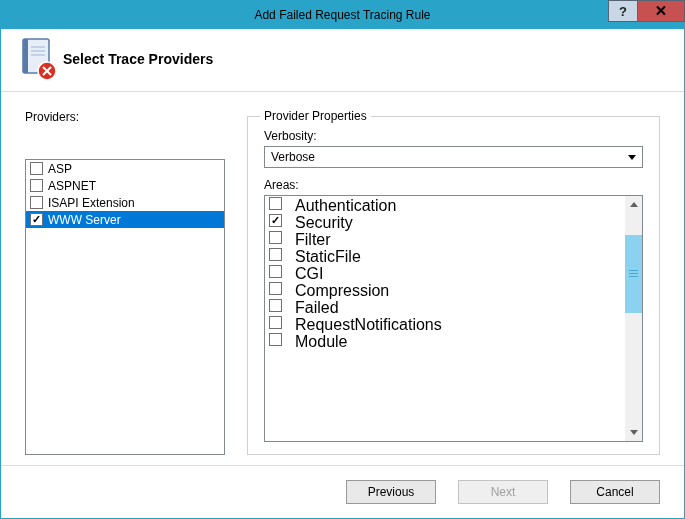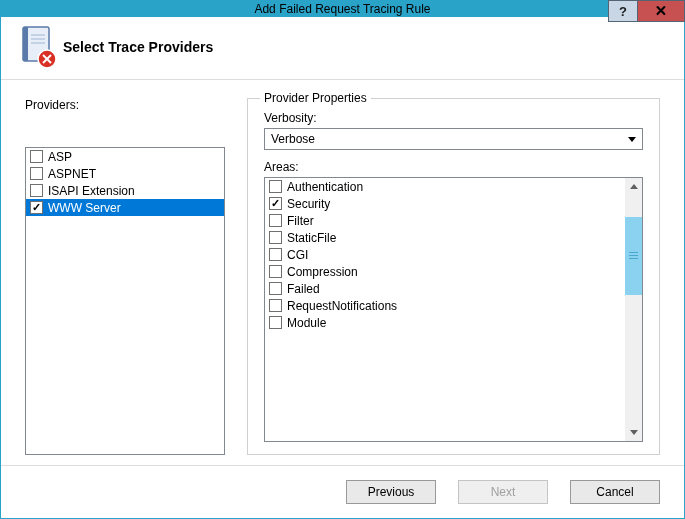--- a/index.html
+++ b/index.html
@@ -4,21 +4,21 @@
 <style>
   * { box-sizing: border-box; font-family: "Segoe UI", Tahoma, sans-serif; }
   body { margin: 0; background: #fff; }
   .window {
     width: 685px; height: 519px;
     border: 1px solid #2aa3c9;
     display: flex; flex-direction: column;
     background: #fff;
   }
   .titlebar {
-    height: 16px; background: #2aa3c9;
+    height: 28px; background: #2aa3c9;
     display: flex; align-items: center;
     position: relative;
   }
   .titlebar-title {
     position: absolute; left: 50%; transform: translateX(-50%);
     font-size: 12px; color: #000;
   }
   .titlebar-buttons {
     margin-left: auto; display: flex; height: 100%;
   }
@@ -59,21 +59,21 @@
     width: 13px; height: 13px; background: #fff;
     border: 1px solid #707070; display: inline-flex;
     align-items: center; justify-content: center;
     flex-shrink: 0;
   }
   .chk.checked::after {
     content: "✓"; font-size: 11px; line-height: 1; color: #000; font-weight: bold;
   }
   .fieldset {
     border: 1px solid #d0d0d0; padding: 8px 12px 12px 12px;
-    flex: 1; display: flex; flex-direction: column;
+    margin-top: 6px; flex: 1; display: flex; flex-direction: column;
   }
   .fieldset-legend {
     font-size: 12px; margin-top: -16px; background: #fff;
     padding: 0 4px; width: fit-content; color: #000;
   }
   .sub-label { font-size: 12px; margin: 6px 0 3px 4px; }
   .select {
     border: 1px solid #828790; height: 22px;
     display: flex; align-items: center; padding: 0 6px;
     font-size: 12px; background: #fff; position: relative;
@@ -83,22 +83,22 @@
     margin-left: auto; width: 0; height: 0;
     border-left: 4px solid transparent; border-right: 4px solid transparent;
     border-top: 5px solid #000;
   }
   .areas-list {
     border: 1px solid #828790; background: #fff;
     flex: 1; display: flex; margin: 0 4px; overflow: hidden;
   }
   .areas-items { flex: 1; overflow: hidden; }
   .area-item {
-    display: flex; align-items: center; gap: 5px;
-    padding: 1px 4px; font-size: 12px; height: 17px;
+    display: flex; gap: 13px;
+    padding: 1px 4px; font-size: 16px; height: 17px;
   }
   .scrollbar {
     width: 17px; background: #f0f0f0;
     display: flex; flex-direction: column;
     border-left: 0px solid #ccc;
   }
   .sb-btn {
     height: 17px; background: #f0f0f0;
     display: flex; align-items: center; justify-content: center;
   }

